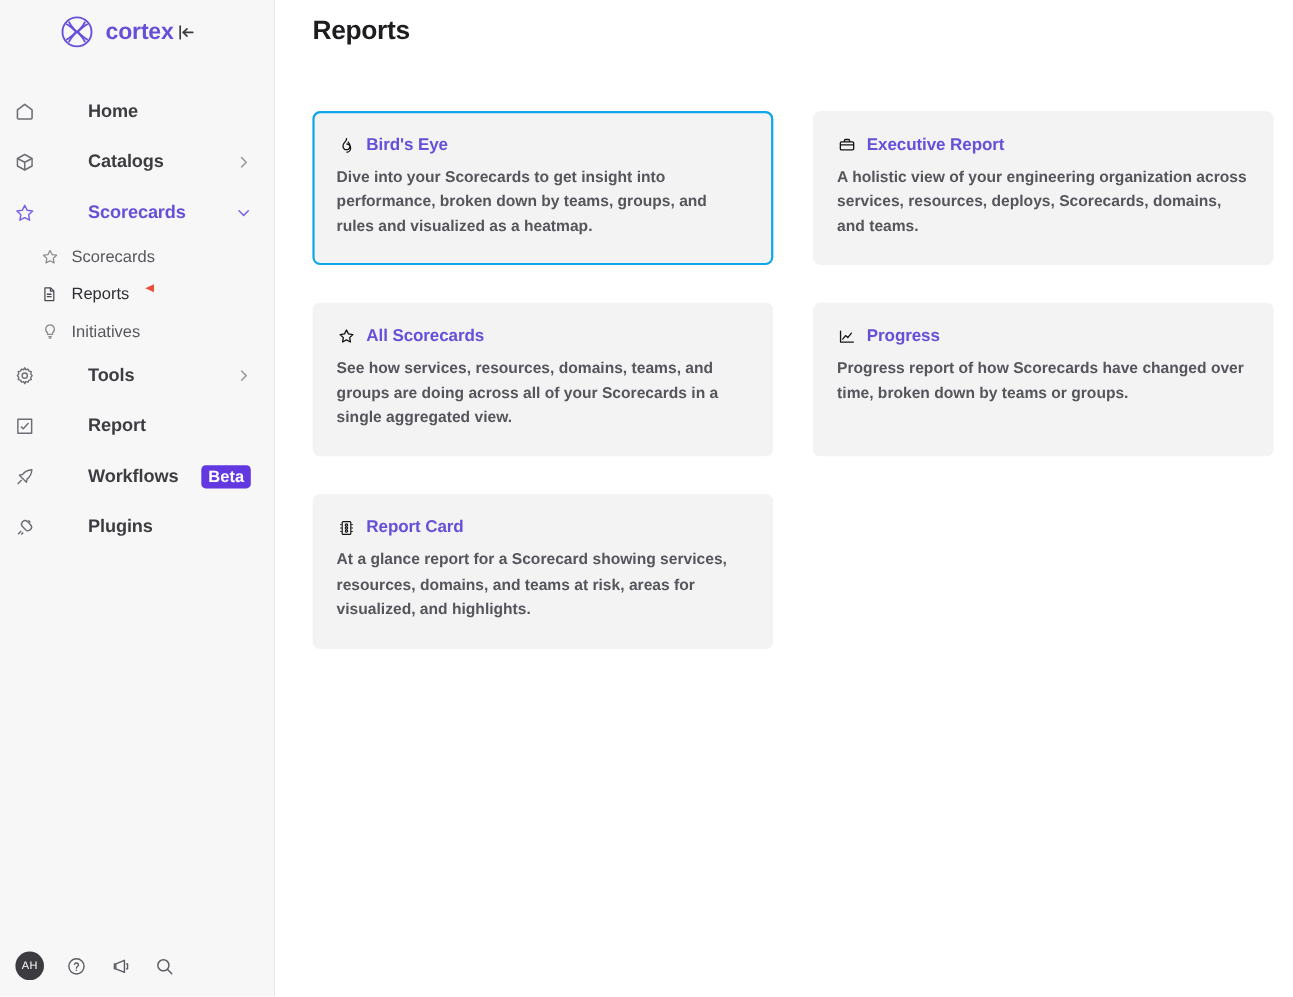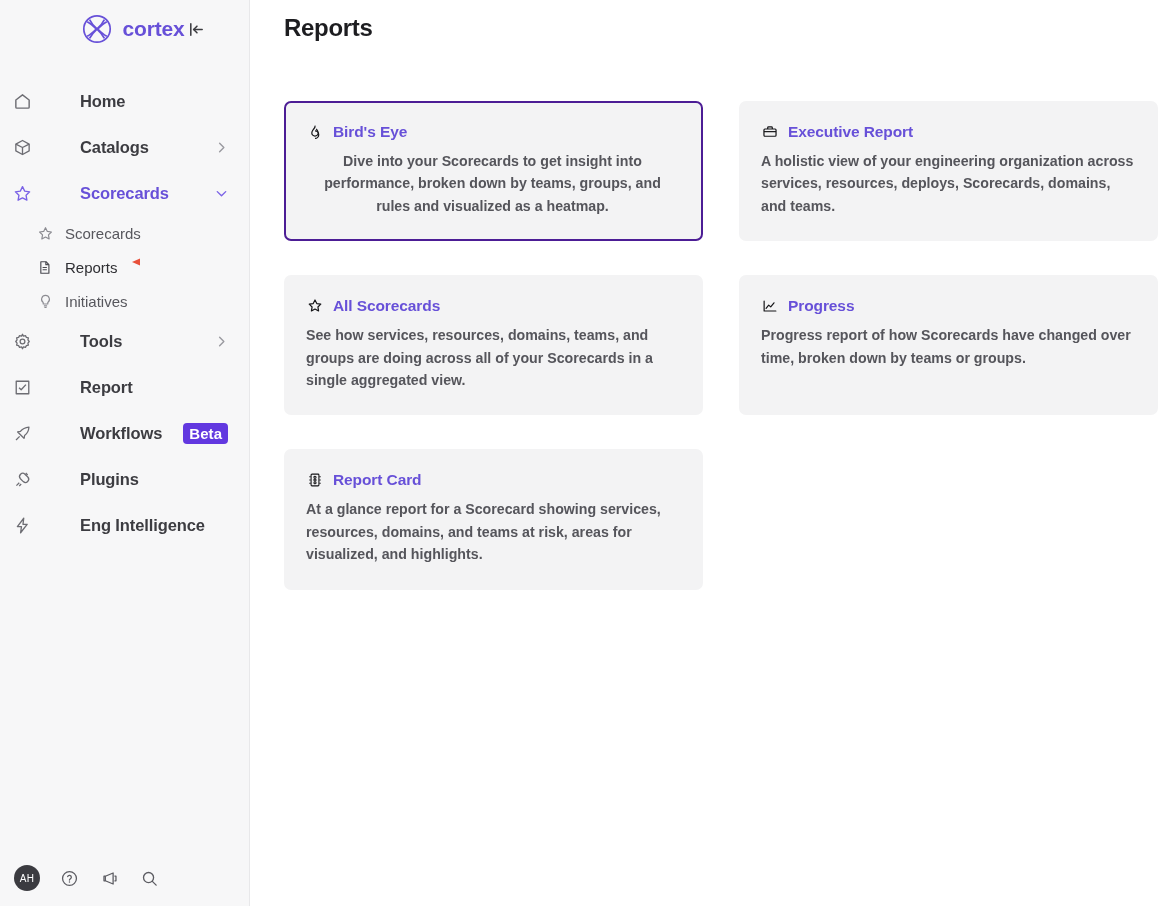--- a/index.html
+++ b/index.html
@@ -16,21 +16,21 @@
     width: 250px; height: 906px;
     background: #f7f7f8;
     border-right: 1px solid #e8e8ea;
     position: relative;
     flex: 0 0 250px;
   }
   .sidebar-top {
     height: 58px;
     display: flex; align-items: center;
     padding: 0 14px 0 10px;
-    justify-content: center;
+    justify-content: flex-start;
     margin-left: 43px;
   }
   .brand { display: flex; align-items: center; gap: 9px; }
   .brand-logo { width: 34px; height: 34px; display: block; }
   .brand-name {
     font-size: 21px; font-weight: 700; color: #6750d8;
     letter-spacing: -0.2px;
   }
   .collapse-btn {
     width: 24px; height: 24px;
@@ -114,23 +114,22 @@
     row-gap: 34px;
   }
   .card {
     background: #f3f3f4;
     border-radius: 7px;
     padding: 20px 22px 22px 20px;
     cursor: pointer;
     border: 2px solid transparent;
   }
   .card.highlight {
-    border: 2px solid #4c1d95;
+    border: 2px solid #0ea5e9;
     background: #f3f3f4;
-    text-align: center;
   }
   .card-head { display: flex; align-items: center; gap: 10px; margin-bottom: 9px; }
   .card-ico { width: 17px; height: 17px; flex: 0 0 17px; color: #141417; display:flex; align-items:center; justify-content:center;}
   .card-title {
     font-size: 15.5px; font-weight: 700; color: #6750d8;
     letter-spacing: -0.1px;
   }
   .card-desc {
     font-size: 14.2px; line-height: 22.4px; color: #55555b; font-weight: bold;
   }
@@ -282,28 +281,20 @@
       <div class="nav-item">
         <span class="ico">
           <svg viewBox="0 0 20 20" width="19" height="19" fill="none" stroke="currentColor" stroke-width="1.35" stroke-linejoin="round">
             <path d="M12.6 4.4 15.6 7.4a3.4 3.4 0 0 1-4.8 4.8L7.8 9.2a3.4 3.4 0 0 1 4.8-4.8z"></path>
             <path d="M13.4 3.2 15.4 5.2M6.6 16.8 8.6 14.8M3.6 16.4 6.6 13.4"></path>
           </svg>
         </span>
         <span class="nav-label">Plugins</span>
       </div>
 
-      <div class="nav-item">
-        <span class="ico">
-          <svg viewBox="0 0 20 20" width="19" height="19" fill="none" stroke="currentColor" stroke-width="1.4" stroke-linejoin="round">
-            <path d="M11.3 2.4 4.6 11.1h4.3l-.9 6.5 6.9-8.8h-4.4z"></path>
-          </svg>
-        </span>
-        <span class="nav-label">Eng Intelligence</span>
-      </div>
 
     </div>
 
     <div class="sidebar-bottom">
       <div class="avatar">AH</div>
       <div class="bottom-ico">
         <svg viewBox="0 0 20 20" width="19" height="19" fill="none" stroke="currentColor" stroke-width="1.35">
           <circle cx="10" cy="10" r="7.3"></circle>
           <path d="M8.1 8a2 2 0 0 1 3.85.7c0 1.35-2 1.6-2 3" stroke-linecap="round"></path>
           <circle cx="9.95" cy="13.7" r=".75" fill="currentColor" stroke="none"></circle>

